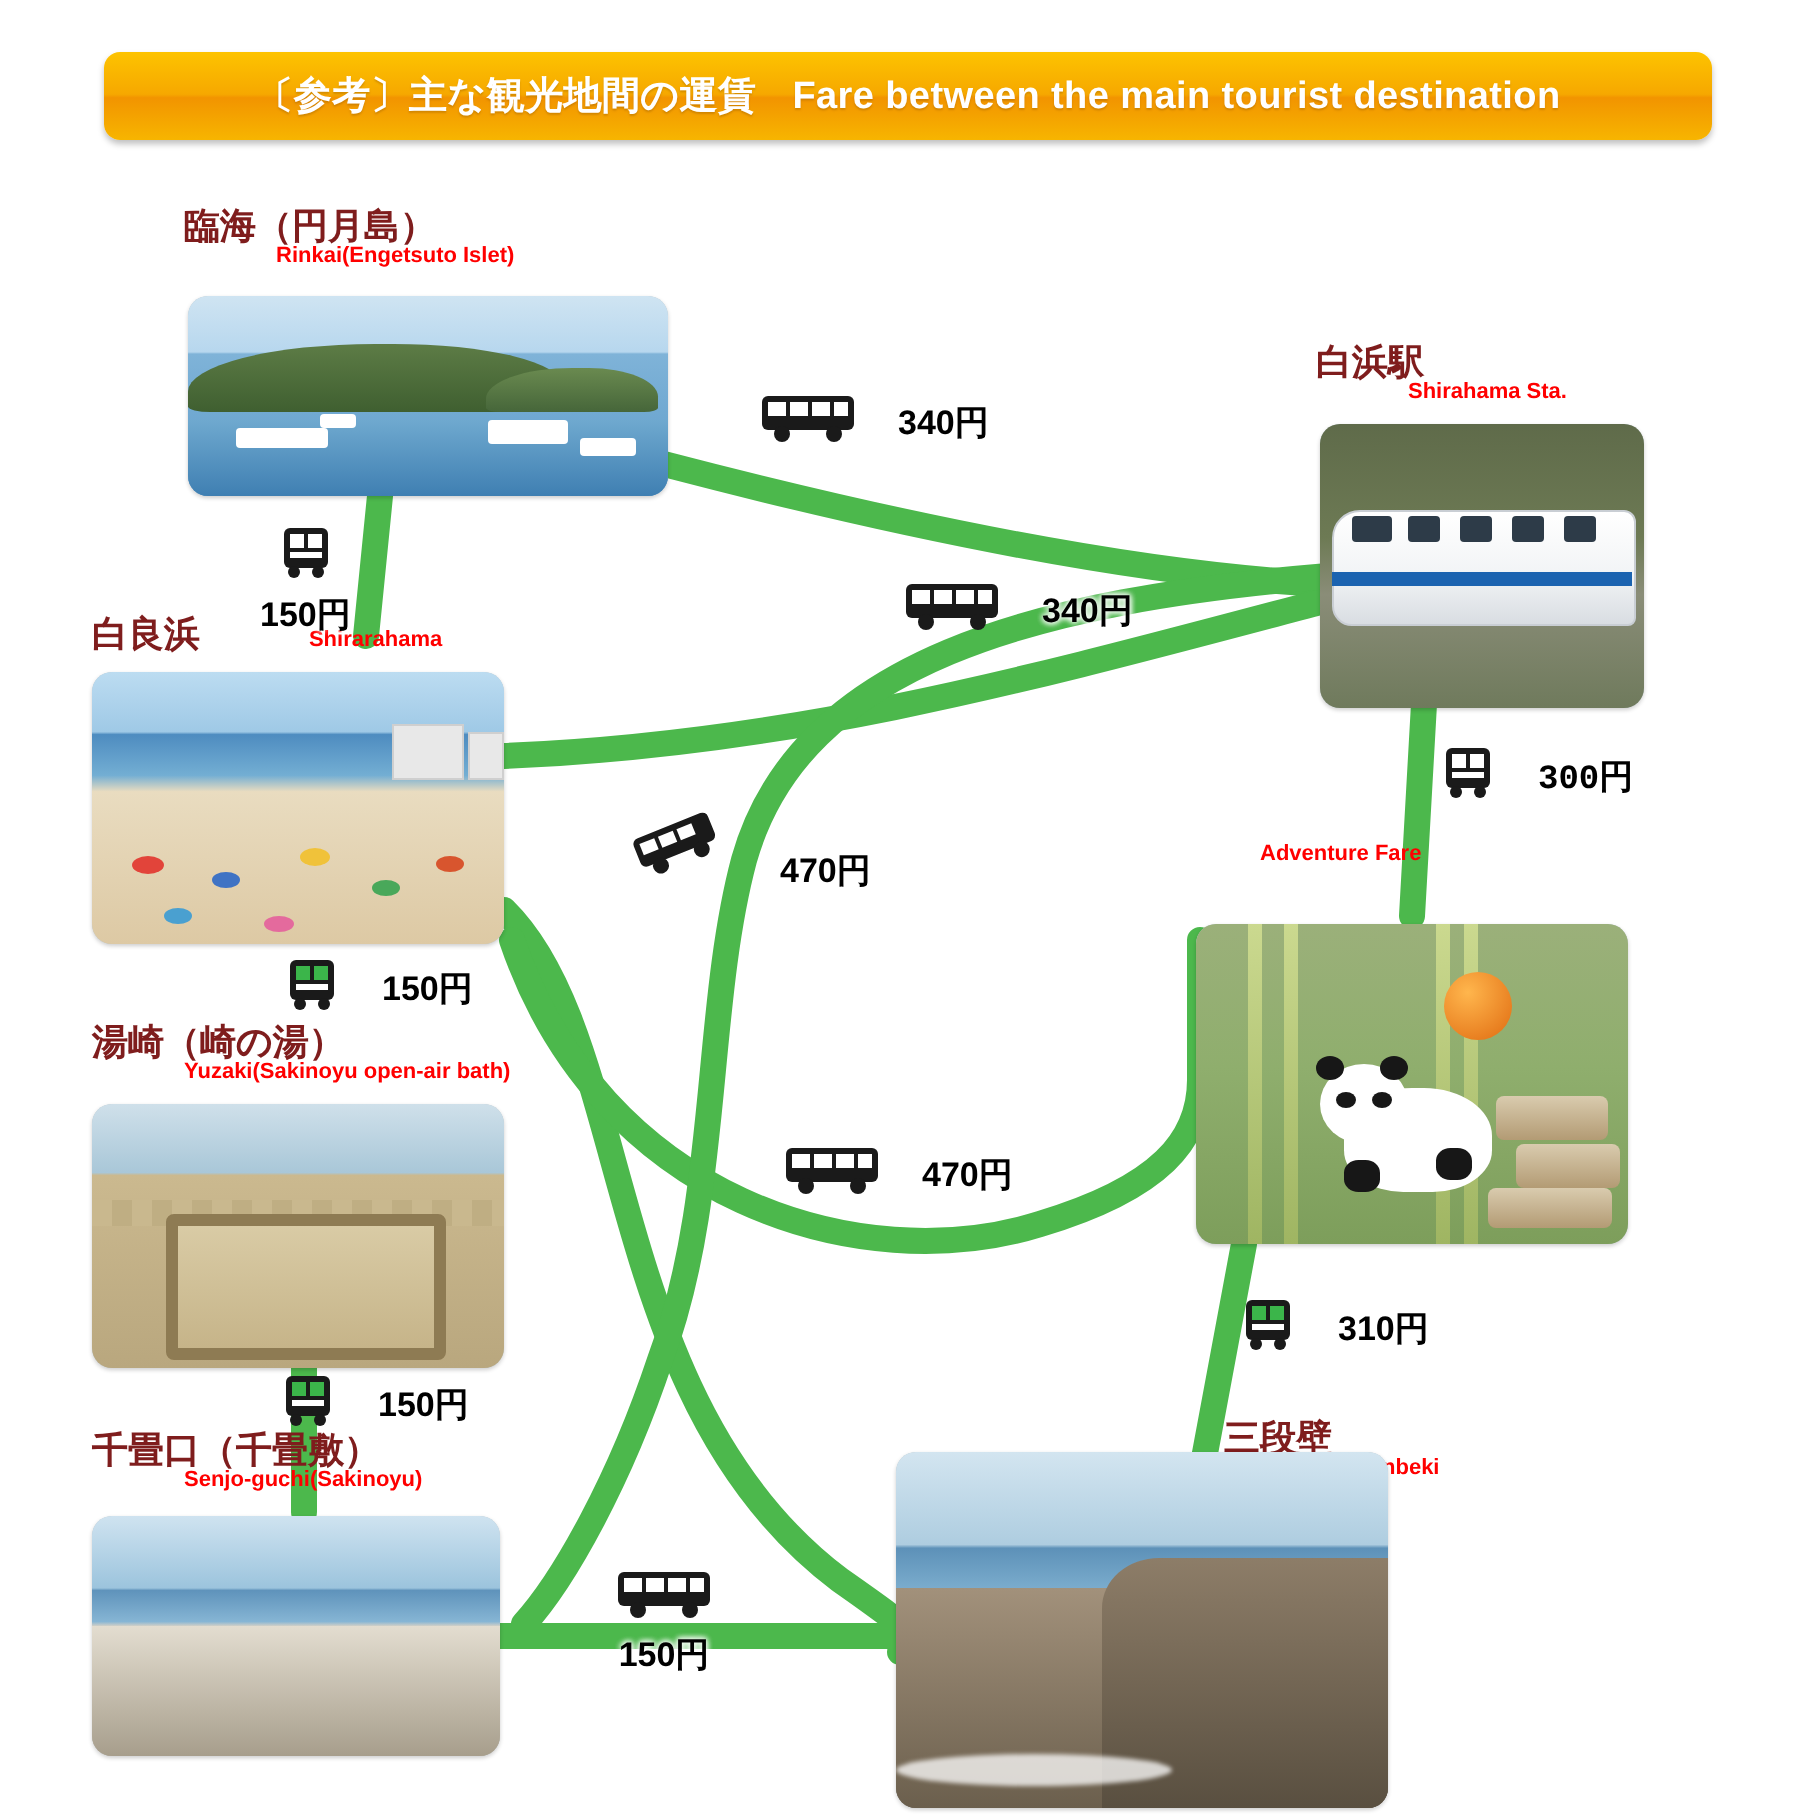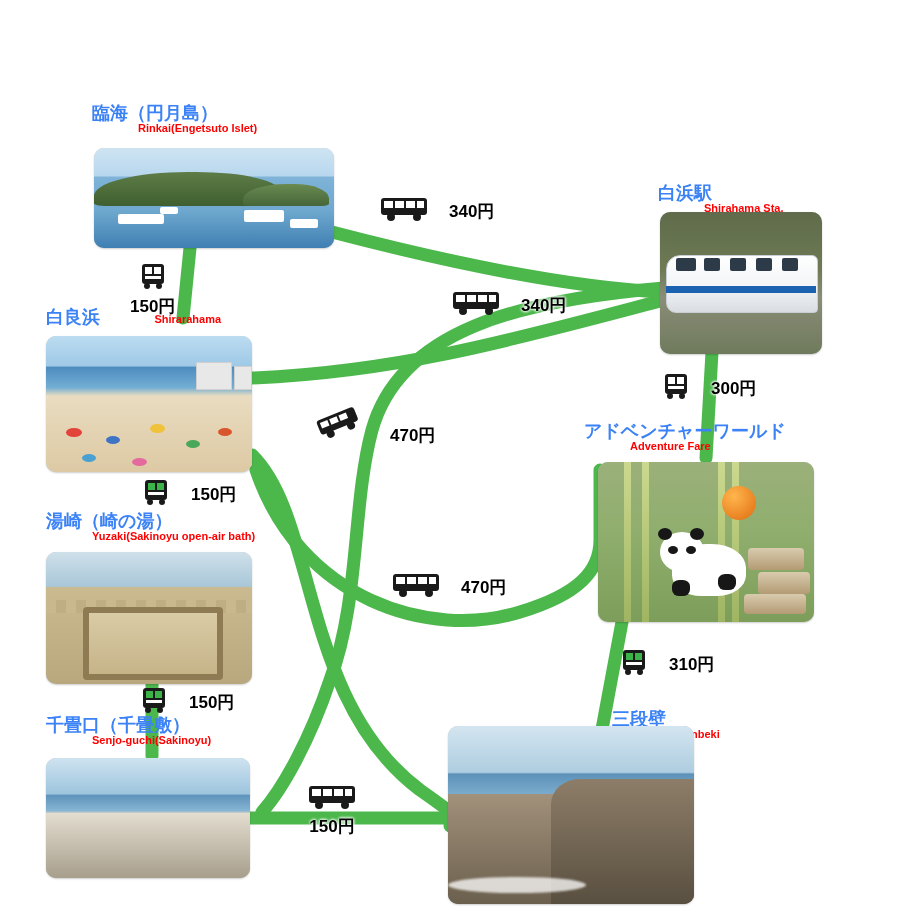--- a/index.html
+++ b/index.html
@@ -65,21 +65,21 @@
     overflow: hidden;
     box-shadow: 0 1px 2px rgba(0,0,0,0.2);
     background: #b9c8cf;
   }
   .node .labels {
     position: absolute;
     white-space: nowrap;
     line-height: 1.05;
   }
   .lbl-ja {
-    color: #3b82f6;
+    color: #7f1d1d;
     font-size: 18px;
     font-weight: bold;
     display: block;
   }
   .lbl-en {
     color: #ff0000;
     font-size: 11px;
     font-weight: bold;
     display: block;
     padding-left: 46px;
@@ -247,20 +247,25 @@
     background:rgba(255,255,255,0.75);
     border-radius:50%;
     filter:blur(1px);
   }
 </style>
 </head>
 <body>
 
 <div id="stage">
 
+  <div class="title-banner">
+    <div class="title-text">
+      <span>〔参考〕主な観光地間の運賃</span><span class="en">Fare between the main tourist destination</span>
+    </div>
+  </div>
 
   <svg id="routes" viewBox="0 0 900 907">
     <g fill="none" stroke="#4cb84c" stroke-width="13" stroke-linecap="round">
 
       <path d="M332,232 C470,268 580,288 662,292"></path>
 
       <path d="M190,248 L183,318"></path>
 
       <path d="M252,378 C400,372 520,338 664,300"></path>
 
@@ -335,40 +340,39 @@
       <span class="lbl-en">Senjo-guchi(Sakinoyu)</span>
     </div>
     <div class="photo" style="left:46px; top:758px; width:204px; height:120px;">
       <div class="ph ph-senjo">
         <div class="rock"></div>
       </div>
     </div>
   </div>
 
   <div class="node" style="left:0;top:0;">
-    <div class="labels" style="left:658px; top:172px;margin-top:12px;">
+    <div class="labels" style="left:658px; top:172px;">
       <span class="lbl-ja">白浜駅</span>
       <span class="lbl-en">Shirahama Sta.</span>
     </div>
     <div class="photo" style="left:660px; top:212px; width:162px; height:142px;">
       <div class="ph ph-station">
         <div class="train"></div>
         <div class="stripe"></div>
         <div class="win" style="left:16px;top:46px;width:20px;height:13px;"></div>
         <div class="win" style="left:44px;top:46px;width:16px;height:13px;"></div>
         <div class="win" style="left:70px;top:46px;width:16px;height:13px;"></div>
         <div class="win" style="left:96px;top:46px;width:16px;height:13px;"></div>
         <div class="win" style="left:122px;top:46px;width:16px;height:13px;"></div>
       </div>
     </div>
   </div>
 
   <div class="node" style="left:0;top:0;">
     <div class="labels" style="left:584px; top:422px;">
-      <span class="lbl-ja">アドベンチャーワールド</span>
       <span class="lbl-en">Adventure Fare</span>
     </div>
     <div class="photo" style="left:598px; top:462px; width:216px; height:160px;">
       <div class="ph ph-adv">
         <div class="bamboo" style="left:26px;"></div>
         <div class="bamboo" style="left:44px;"></div>
         <div class="bamboo" style="left:120px;"></div>
         <div class="bamboo" style="left:134px;"></div>
         <div class="ball" style="left:124px;top:24px;"></div>
         <div class="log" style="left:150px;top:86px;width:56px;height:22px;"></div>
@@ -437,21 +441,21 @@
         <rect x="15" y="5" width="9" height="7" fill="#ffffff"></rect>
         <rect x="26" y="5" width="9" height="7" fill="#ffffff"></rect>
         <rect x="37" y="5" width="7" height="7" fill="#ffffff"></rect>
         <circle cx="11" cy="21" r="4" fill="#1a1a1a"></circle>
         <circle cx="37" cy="21" r="4" fill="#1a1a1a"></circle>
       </svg>
     </span>
     <span class="fare-price">340円</span>
   </div>
 
-  <div class="fare" style="left:662px; top:372px;">
+  <div class="fare" style="left:720px; top:372px;font-family:Liberation Mono, monospace;">
     <span class="veh">
       <svg width="28" height="28" viewBox="0 0 28 28" aria-hidden="true">
         <rect x="3" y="2" width="22" height="20" rx="3" fill="#1a1a1a"></rect>
         <rect x="6" y="5" width="7" height="7" fill="#ffffff"></rect>
         <rect x="15" y="5" width="7" height="7" fill="#ffffff"></rect>
         <rect x="6" y="14" width="16" height="3" fill="#ffffff"></rect>
         <circle cx="8" cy="24" r="3" fill="#1a1a1a"></circle>
         <circle cx="20" cy="24" r="3" fill="#1a1a1a"></circle>
       </svg>
     </span>

